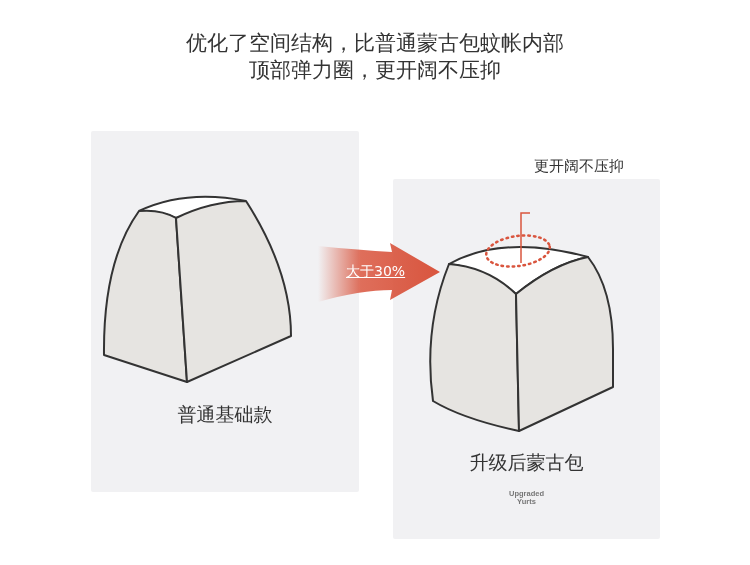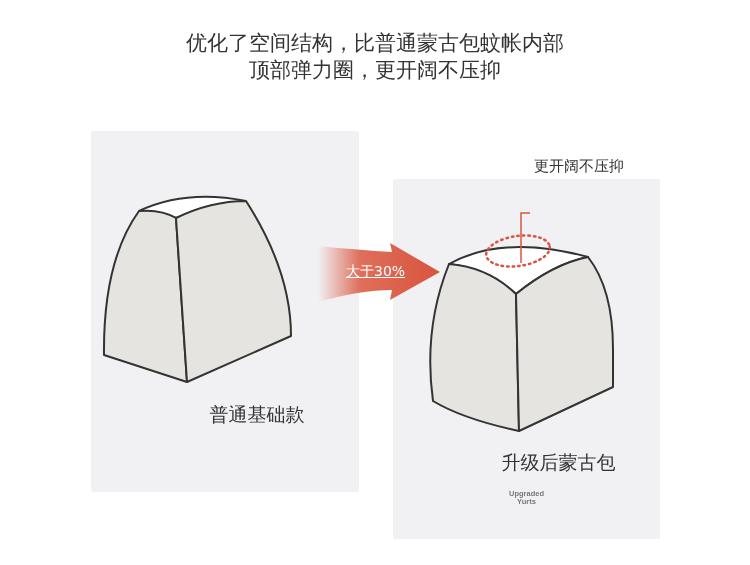--- a/index.html
+++ b/index.html
@@ -3,21 +3,21 @@
 <meta charset="utf-8">
 <style>
   html,body{margin:0;padding:0;background:#ffffff;}
   body{width:750px;height:565px;position:relative;overflow:hidden;font-family:"DejaVu Sans",sans-serif;}
   .headline{position:absolute;left:0;width:750px;text-align:center;color:#333;font-size:21px;line-height:27px;letter-spacing:0px;}
   .h1{top:30px;}
   .h2{top:57px;}
   .panel{position:absolute;background:#f1f1f3;border-radius:2px;}
   .panel.left{left:91px;top:131px;width:268px;height:361px;}
   .panel.right{left:393px;top:131px;width:267px;height:360px;margin-top:48px;}
-  .ptitle{position:absolute;left:0;width:100%;text-align:center;color:#333;font-size:19px;top:271px;padding-left:32px;}
+  .ptitle{position:absolute;left:0;width:100%;text-align:center;color:#333;font-size:19px;top:271px;}
   .psub{position:absolute;left:0;width:100%;text-align:center;color:#777;font-size:7.5px;line-height:8px;font-weight:bold;font-family:"Liberation Sans",sans-serif;top:311px;}
   svg{position:absolute;left:0;top:0;overflow:visible;}
   .arrow{position:absolute;left:0;top:0;width:750px;height:565px;pointer-events:none;}
   .arrow-label{position:absolute;left:346px;top:263px;color:#fff;font-size:14px;text-decoration:underline;}
   .callout{position:absolute;left:534px;top:157px;color:#333;font-size:15px;}
 </style>
 </head>
 <body>
 
 <div class="headline h1">优化了空间结构，比普通蒙古包蚊帐内部</div>

